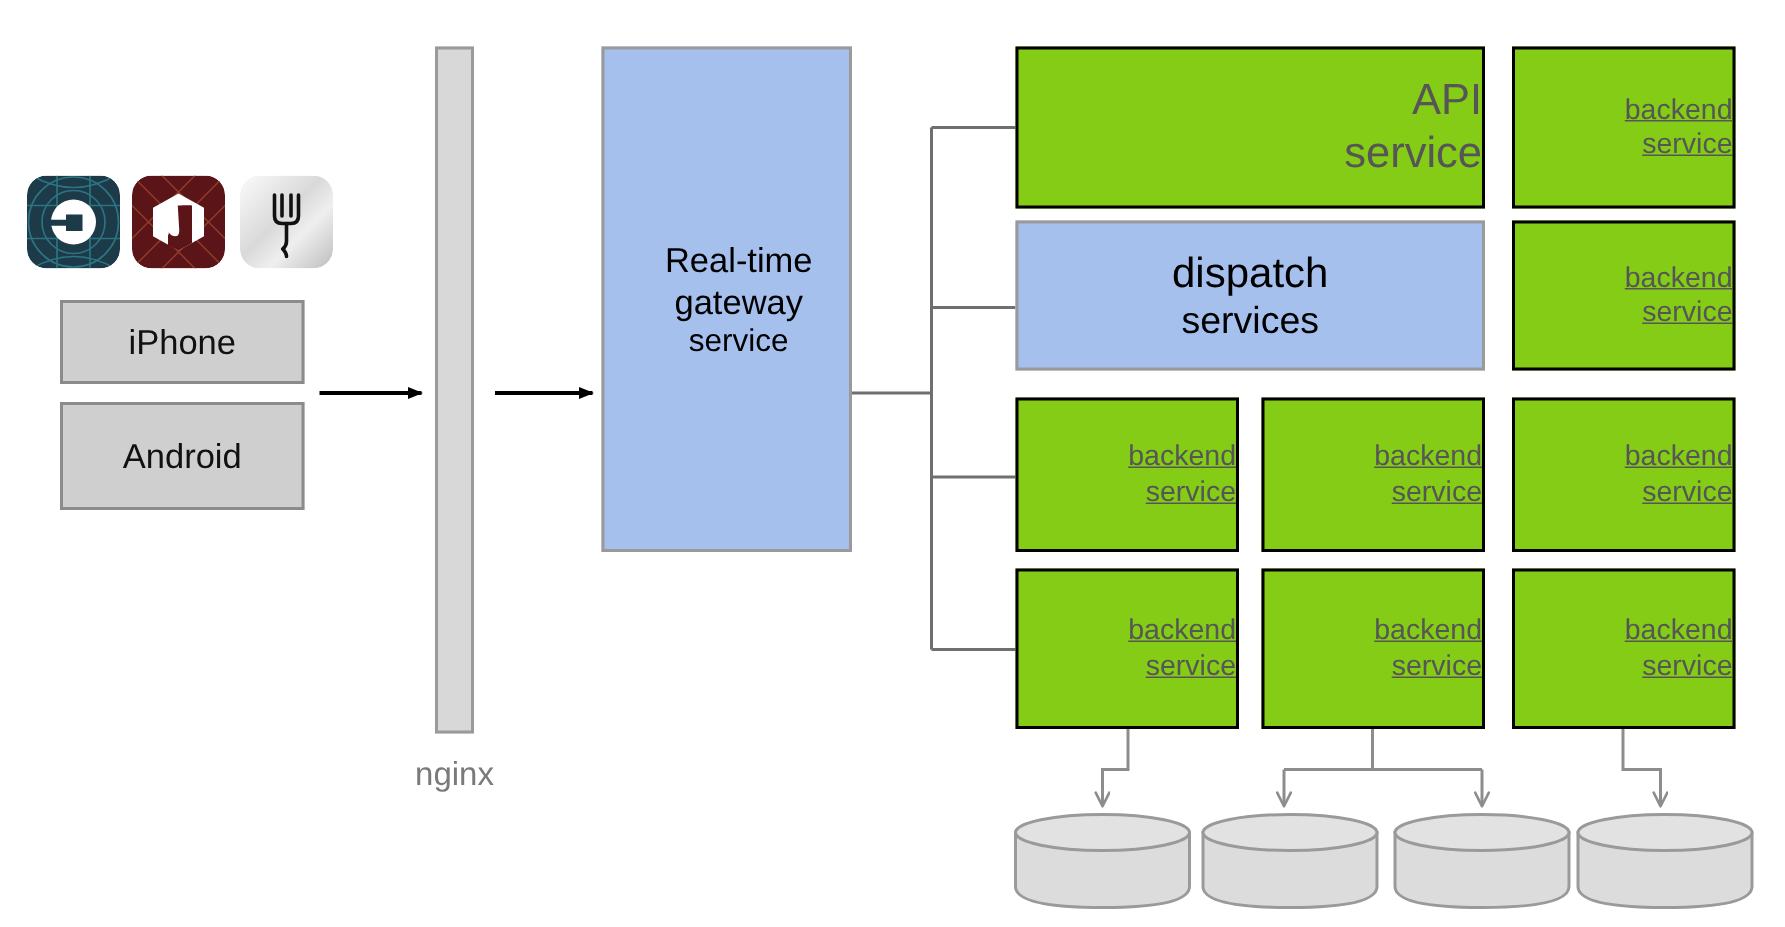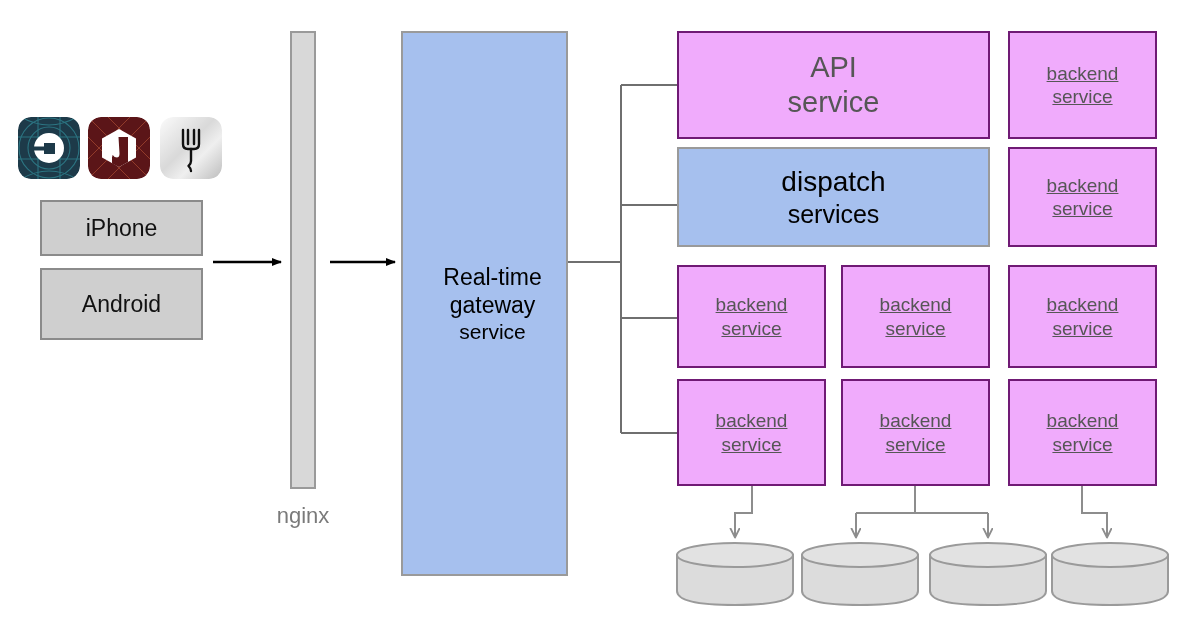--- a/index.html
+++ b/index.html
@@ -31,23 +31,24 @@
     box-sizing: border-box;
     display: flex;
     flex-direction: column;
     align-items: center;
     justify-content: center;
     text-align: center;
     line-height: 1.22;
   }
   
   .svc {
-    background: #f0abfc;
-    border: 2px solid #701a75;
+    background: #84cc16;
+    border: 2px solid #000000;
     color: #565656;
+    align-items: flex-end;
   }
   .svc .l1, .svc .l2 { display: block; white-space: nowrap; }
   .svc-sm { font-size: 19px; text-decoration: underline; }
   .svc-lg { font-size: 29px; }
   
   .blue {
     background: #a6c0ee;
     border: 2px solid #9a9a9a;
     color: #000000;
   }
@@ -180,21 +181,21 @@
   <div class="node device" style="left:40px; top:200px; width:163px; height:56px;">
     <span>iPhone</span>
   </div>
   <div class="node device" style="left:40px; top:268px; width:163px; height:72px;">
     <span>Android</span>
   </div>
 
   <div class="node bar" style="left:290px; top:31px; width:26px; height:458px;"></div>
   <div class="caption" style="left:243px; top:503px; width:120px;">nginx</div>
 
-  <div class="node blue" style="left:401px; top:31px; width:167px; height:545px; font-size:23px;padding-left:16px;">
+  <div class="node blue" style="left:401px; top:31px; width:167px; height:337px; font-size:23px;padding-left:16px;">
     <span class="strong">Real-time</span>
     <span class="strong">gateway</span>
     <span style="font-size:21px;">service</span>
   </div>
 
   <div class="node svc svc-lg" style="left:677px; top:31px; width:313px; height:108px;">
     <span class="l1">API</span>
     <span class="l2">service</span>
   </div>
   <div class="node svc svc-sm" style="left:1008px; top:31px; width:149px; height:108px;">

